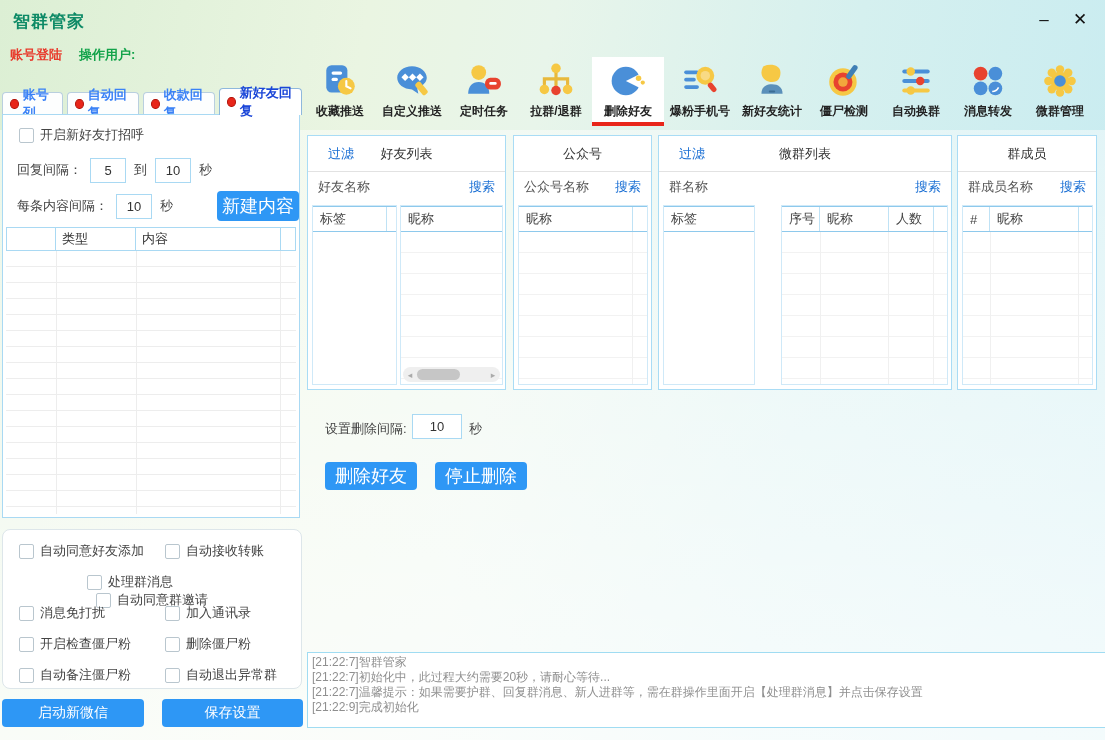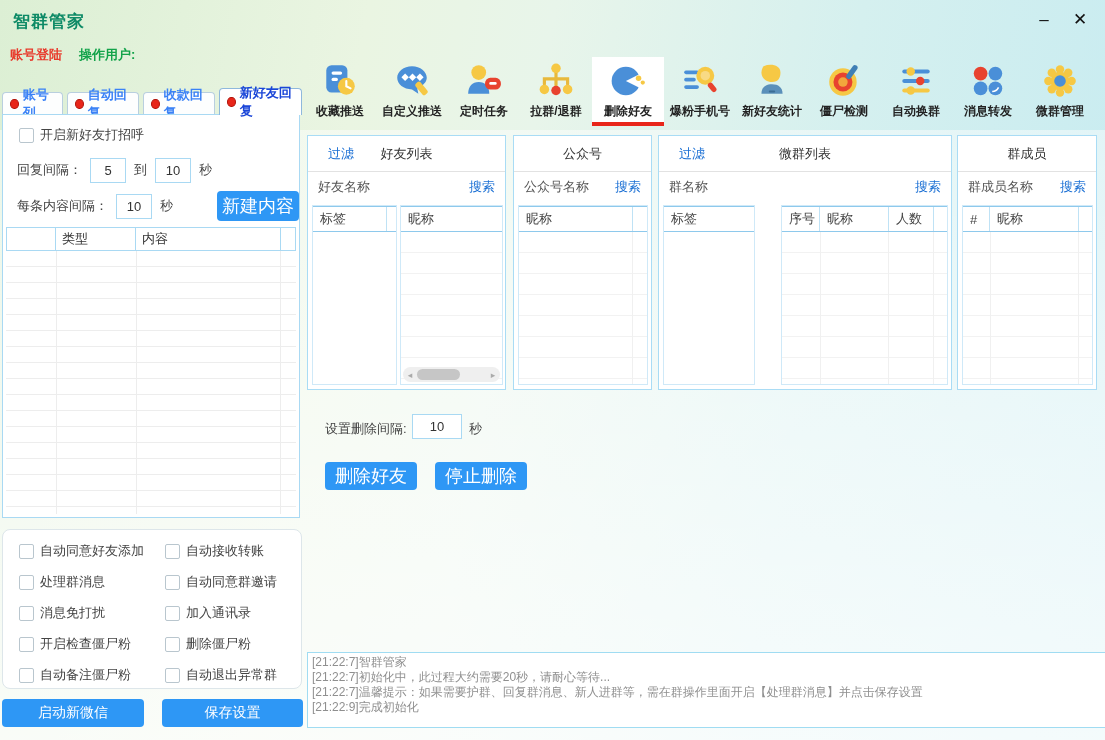--- a/index.html
+++ b/index.html
@@ -268,21 +268,21 @@
     <div class="row-line" style="top:12px;">
       <span style="display:flex;gap:6px;align-items:center;margin-left:16px;width:146px;">
             <span class="chk"></span>
             <span class="lbl">自动同意好友添加</span>
           </span>
       <span style="display:flex;gap:6px;align-items:center;">
             <span class="chk"></span>
             <span class="lbl">自动接收转账</span>
           </span>
     </div>
-    <div class="row-line" style="top:43px;">
+    <div class="row-line" style="top:43px;flex-direction:column;">
       <span style="display:flex;gap:6px;align-items:center;margin-left:16px;width:146px;">
             <span class="chk"></span>
             <span class="lbl">处理群消息</span>
           </span>
       <span style="display:flex;gap:6px;align-items:center;">
             <span class="chk"></span>
             <span class="lbl">自动同意群邀请</span>
           </span>
     </div>
     <div class="row-line" style="top:74px;">

